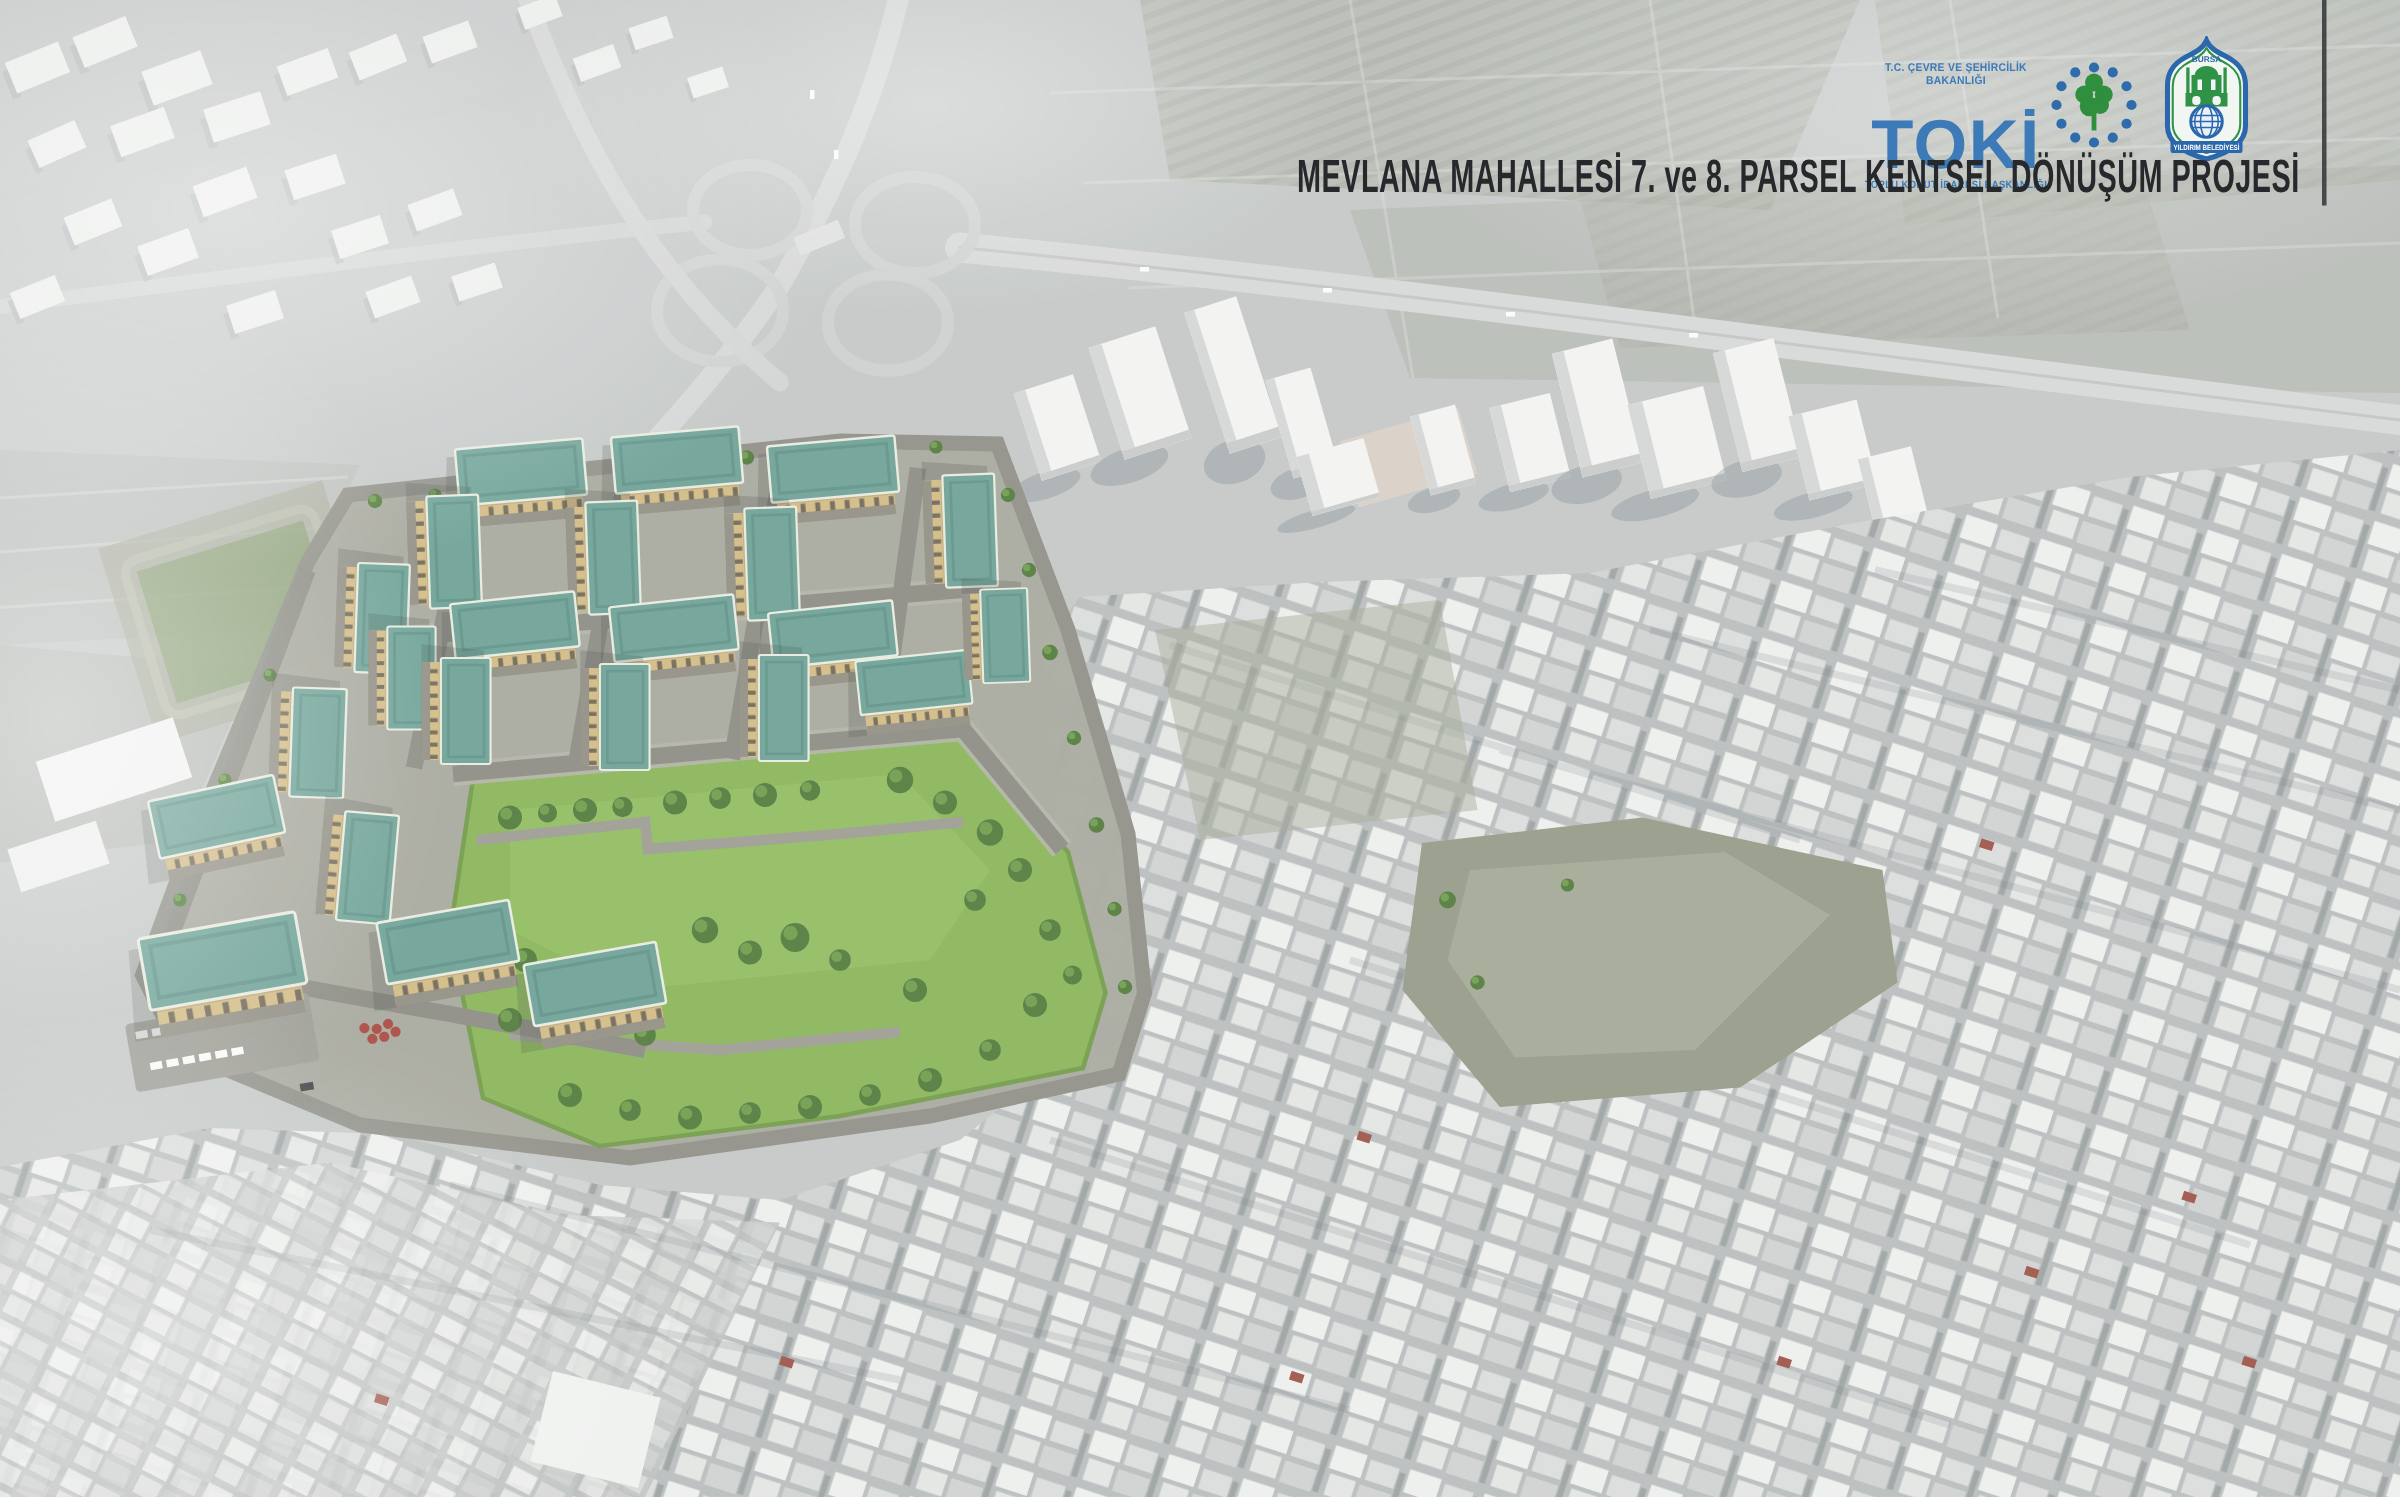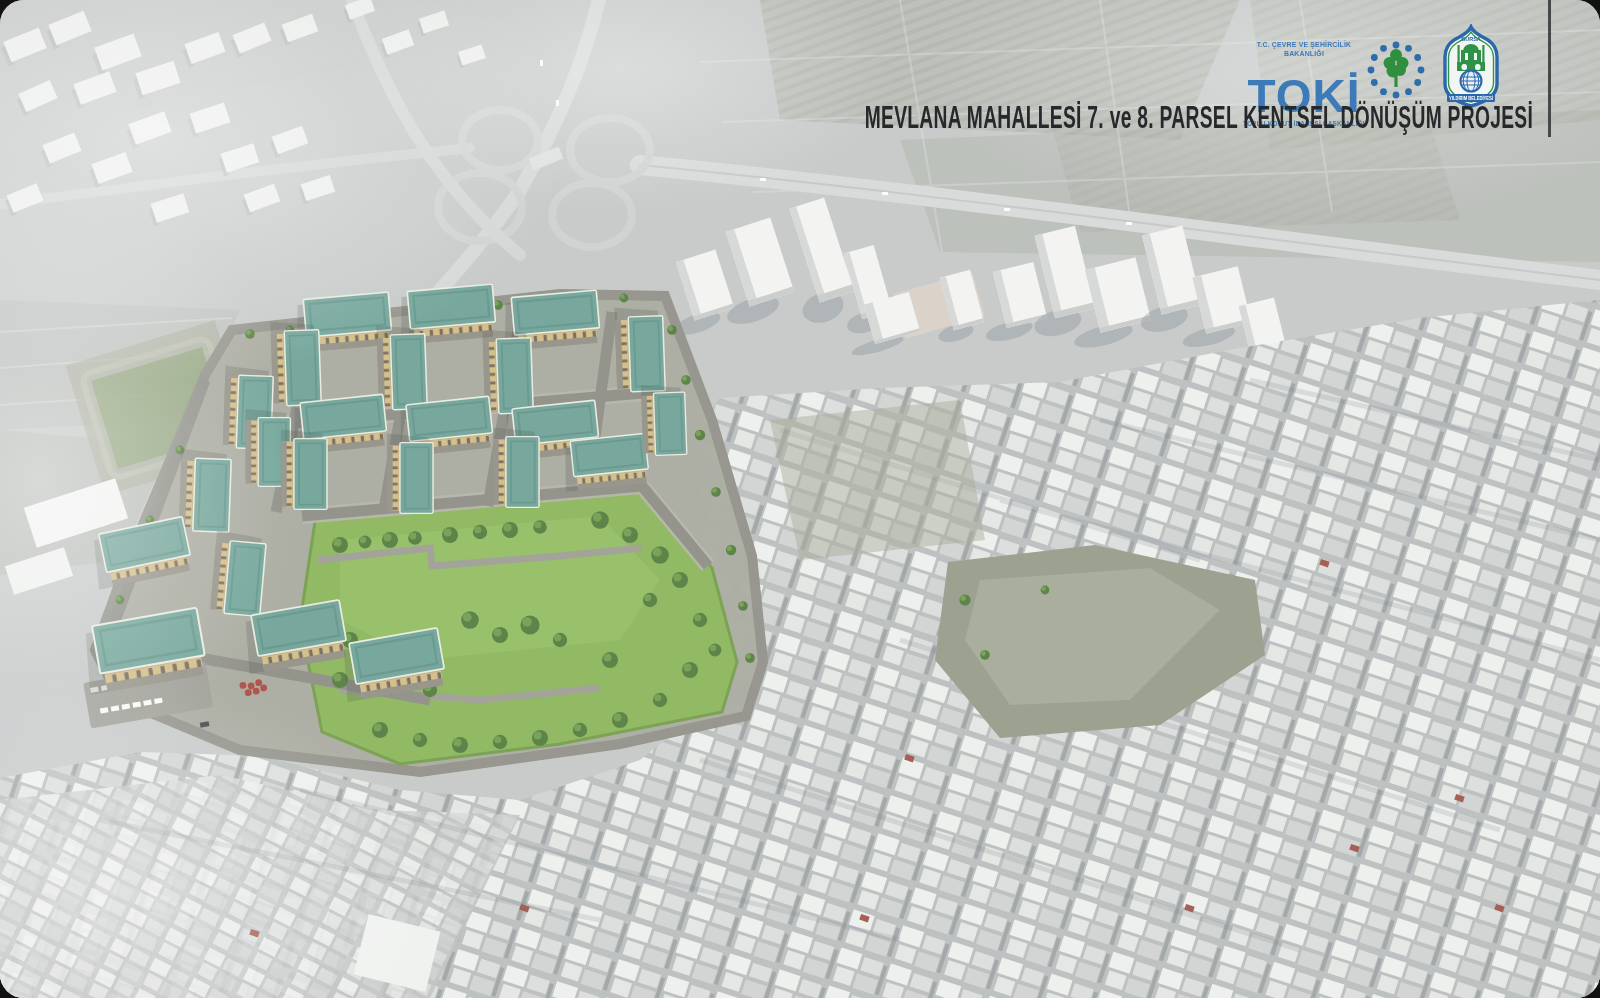--- a/index.html
+++ b/index.html
@@ -1,17 +1,17 @@
 <!DOCTYPE html>
 <html style="--photo-base: #c5c9c8; --toki-blue: #3c7ab8; --logo-dot-blue: #2f6cab; --logo-tree-green: #2f8f3f; --muni-blue: #2a67ab; --muni-green: #2f9247; --title-text: #26282b; --divider: #303234; --roof-teal: #6aa094; --facade-tan: #d2ba82; --park-green: #87b455; --park-tree-green: #4d7836; --render-road-gray: #8a8a82; --city-roof-light: #e9ebe9; --haze-white: #f3f5f5;"><head>
 <meta charset="utf-8">
 <style>
   html,body{margin:0;padding:0;background:#111;}
   #stage{position:relative;width:1600px;height:998px;overflow:hidden;
-         font-family:"Liberation Sans",sans-serif;background:var(--photo-base,#c5c9c8);border-radius:24px;}
+         font-family:"Liberation Sans",sans-serif;background:var(--photo-base,#c5c9c8);}
   #scene{position:absolute;inset:0;display:block;}
   
   .roof{fill:var(--roof-teal,#6aa094);}
   .park-fill{fill:var(--park-green,#87b455);}
   .header{position:absolute;top:0;left:0;width:1600px;height:160px;pointer-events:none;}
   .title{position:absolute;top:102px;right:67px;white-space:nowrap;
          transform:scaleX(.62);transform-origin:100% 50%;
          font-size:31px;font-weight:700;letter-spacing:.5px;line-height:1;
          color:var(--title-text,#26282b);}
   .divider{position:absolute;left:1548px;top:0;width:3px;height:137px;

